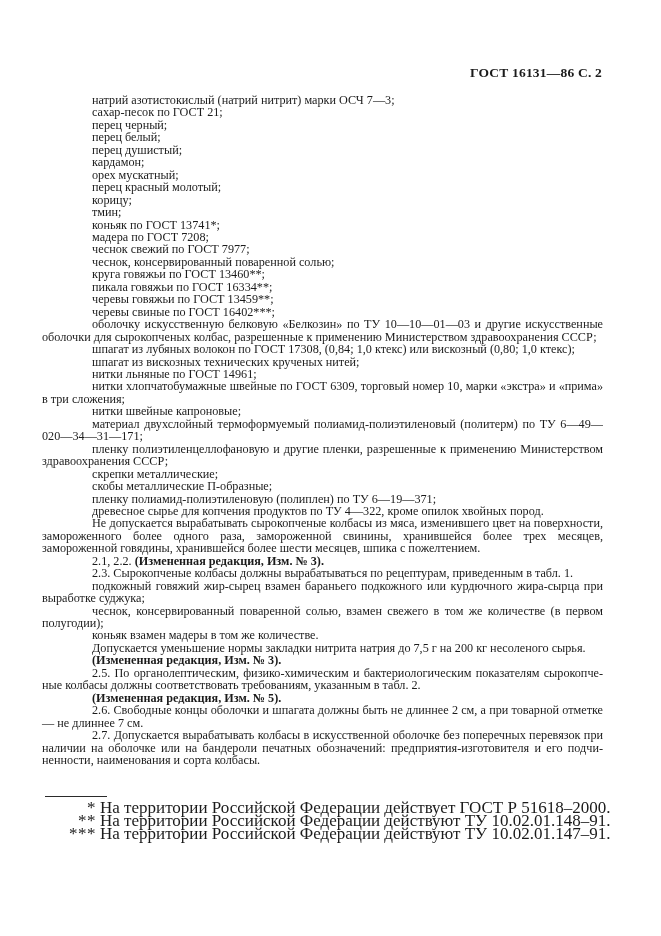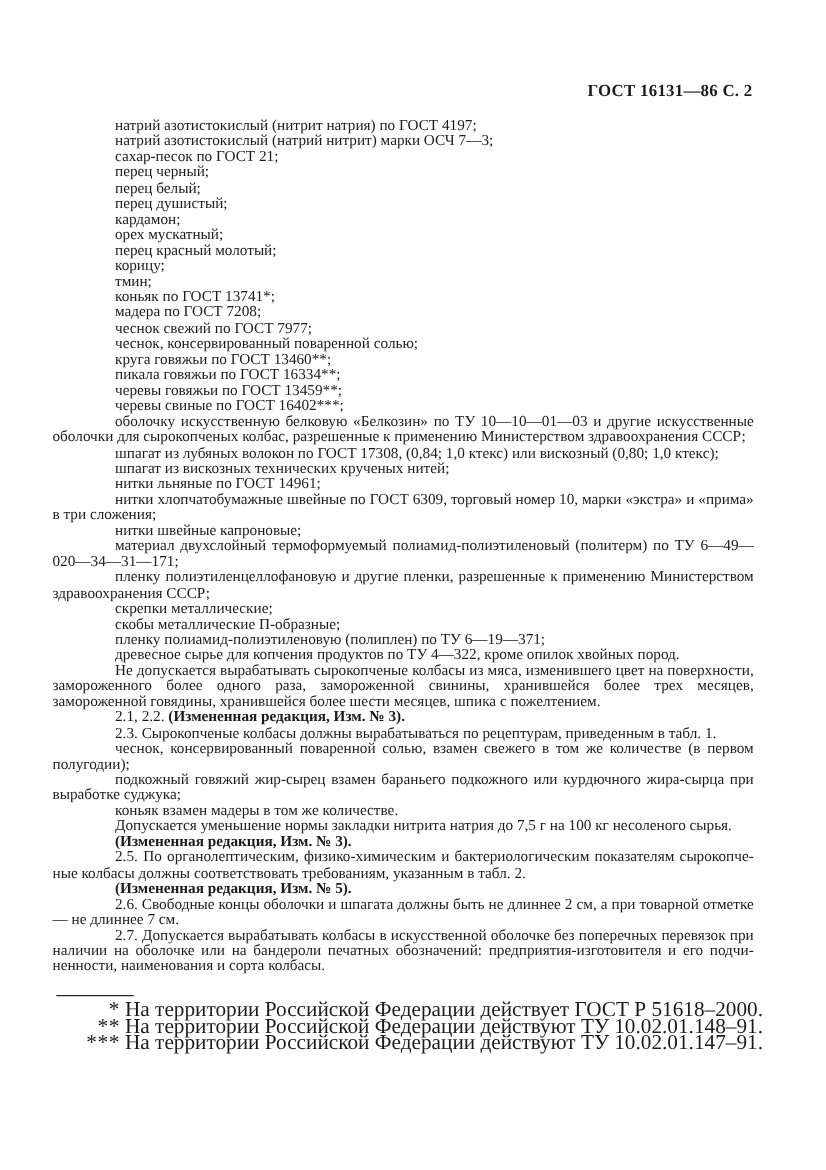--- a/index.html
+++ b/index.html
@@ -55,21 +55,20 @@
     letter-spacing: 0.5px;
   }
 </style>
 </head>
 <body>
 
 <div class="page">
   <div class="running-header">ГОСТ 16131—86 С. 2</div>
 
   <div class="body-text">
-      <p class="para"><span>натрий азотистокислый (нитрит натрия) по ГОСТ 4197;</span></p>
       <p class="para"><span>натрий азотистокислый (натрий нитрит) марки ОСЧ 7—3;</span></p>
       <p class="para"><span>сахар-песок по ГОСТ 21;</span></p>
       <p class="para"><span>перец черный;</span></p>
       <p class="para"><span>перец белый;</span></p>
       <p class="para"><span>перец душистый;</span></p>
       <p class="para"><span>кардамон;</span></p>
       <p class="para"><span>орех мускатный;</span></p>
       <p class="para"><span>перец красный молотый;</span></p>
       <p class="para"><span>корицу;</span></p>
       <p class="para"><span>тмин;</span></p>
@@ -89,24 +88,24 @@
       <p class="para"><span>нитки швейные капроновые;</span></p>
       <p class="para"><span>материал двухслойный термоформуемый полиамид-полиэтиленовый (политерм) по ТУ&nbsp;6—49—020—34—31—171;</span></p>
       <p class="para"><span>пленку полиэтиленцеллофановую и другие пленки, разрешенные к применению Министерст­вом здравоохранения СССР;</span></p>
       <p class="para"><span>скрепки металлические;</span></p>
       <p class="para"><span>скобы металлические П-образные;</span></p>
       <p class="para"><span>пленку полиамид-полиэтиленовую (полиплен) по ТУ 6—19—371;</span></p>
       <p class="para"><span>древесное сырье для копчения продуктов по ТУ 4—322, кроме опилок хвойных пород.</span></p>
       <p class="para"><span>Не допускается вырабатывать сырокопченые колбасы из мяса, изменившего цвет на поверхнос­ти, замороженного более одного раза, замороженной свинины, хранившейся более трех месяцев, замороженной говядины, хранившейся более шести месяцев, шпика с пожелтением.</span></p>
       <p class="para"><span>2.1, 2.2. </span><span class="bold">(Измененная редакция, Изм. № 3).</span></p>
       <p class="para"><span>2.3. Сырокопченые колбасы должны вырабатываться по рецептурам, приведенным в табл. 1.</span></p>
+      <p class="para"><span>подкожный говяжий жир-сырец взамен бараньего подкожного или курдючного жира-сырца при выработке суджука;</span></p>
       <p class="para"><span>чеснок, консервированный поваренной солью, взамен свежего в том же количестве (в первом полугодии);</span></p>
-      <p class="para"><span>подкожный говяжий жир-сырец взамен бараньего подкожного или курдючного жира-сырца при выработке суджука;</span></p>
       <p class="para"><span>коньяк взамен мадеры в том же количестве.</span></p>
-      <p class="para"><span>Допускается уменьшение нормы закладки нитрита натрия до 7,5 г на 100 кг несоленого сырья.</span></p>
+      <p class="para"><span>Допускается уменьшение нормы закладки нитрита натрия до 7,5 г на 200 кг несоленого сырья.</span></p>
       <p class="para"><span class="bold">(Измененная редакция, Изм. № 3).</span></p>
       <p class="para"><span>2.5. По органолептическим, физико-химическим и бактериологическим показателям сырокопче­ные колбасы должны соответствовать требованиям, указанным в табл. 2.</span></p>
       <p class="para"><span class="bold">(Измененная редакция, Изм. № 5).</span></p>
       <p class="para"><span>2.6. Свободные концы оболочки и шпагата должны быть не длиннее 2 см, а при товарной отметке — не длиннее 7 см.</span></p>
       <p class="para"><span>2.7. Допускается вырабатывать колбасы в искусственной оболочке без поперечных перевязок при наличии на оболочке или на бандероли печатных обозначений: предприятия-изготовителя и его подчи­ненности, наименования и сорта колбасы.</span></p>
     </div>
 
   <div class="footnotes">
     <div class="fn-rule"></div>
     <div>

